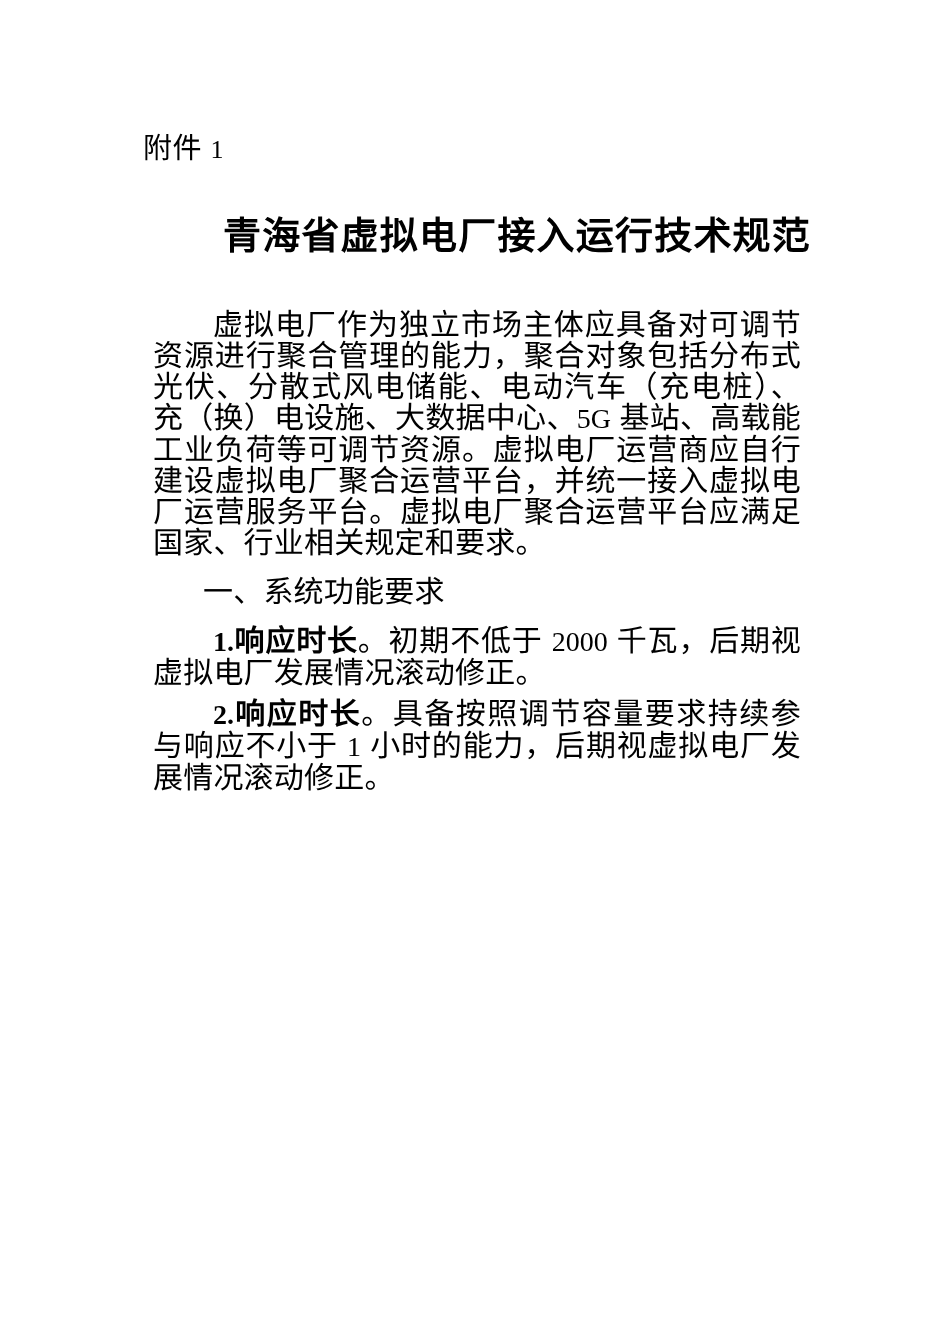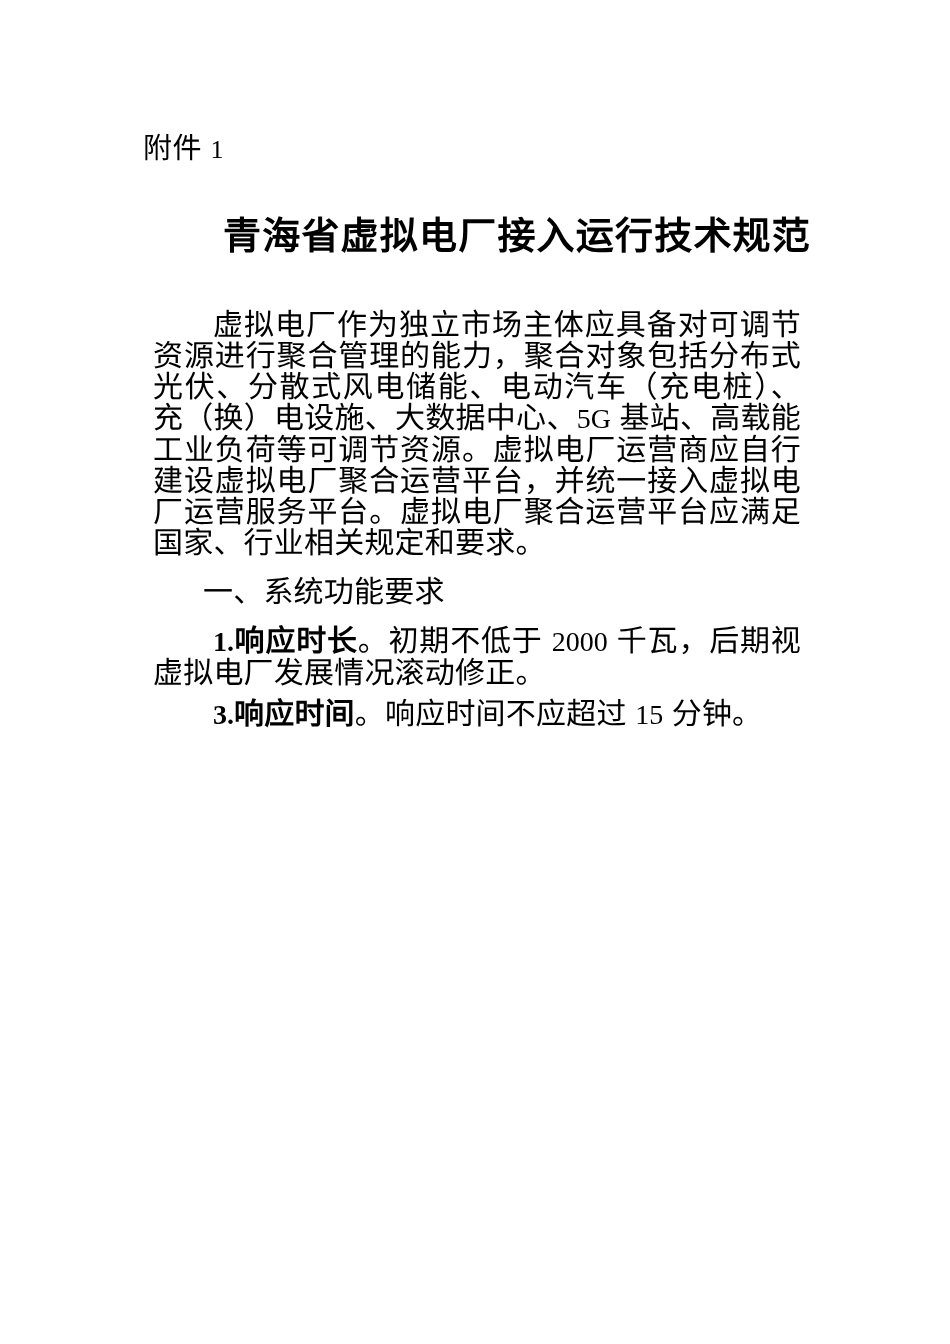--- a/index.html
+++ b/index.html
@@ -111,17 +111,17 @@
 
     <h1 class="doc-title">青海省虚拟电厂接入运行技术规范</h1>
 
     <p class="para indent para-block-first"><span>虚拟电厂作为独立市场主体应具备对可调节资源进行聚合管理的能力，聚合对象包括分布式光伏、分散式风电储能、电动汽车（充电桩）、充（换）电设施、大数据中心、</span><span class="rm">5G</span> <span>基站、高载能工业负荷等可调节资源。虚拟电厂运营商应自行建设虚拟电厂聚合运营平台，并统一接入虚拟电厂运营服务平台。虚拟电厂聚合运营平台应满足国家、行业相关规定和要求。</span></p>
 
     <div class="heading">一、系统功能要求</div>
 
 
     <p class="para indent"><span class="rm-b">1.</span><span class="bold-label">响应时长</span><span>。初期不低于</span> <span class="rm">2000</span> <span>千瓦，后期视虚拟电厂发展情况滚动修正。</span></p>
 
+    <p class="para indent"><span class="rm-b">2.</span><span class="bold-label">响应时长</span><span>。具备按照调节容量要求持续参与响应不小于</span> <span class="rm">1</span> <span>小时的能力，后期视虚拟电厂发展情况滚动修正。</span></p>
 
-    <p class="para indent"><span class="rm-b">3.</span><span class="bold-label">响应时间</span><span>。响应时间不应超过</span> <span class="rm">15</span> <span>分钟。</span></p>
 
   </div>
 </div>
 
 </body></html>

